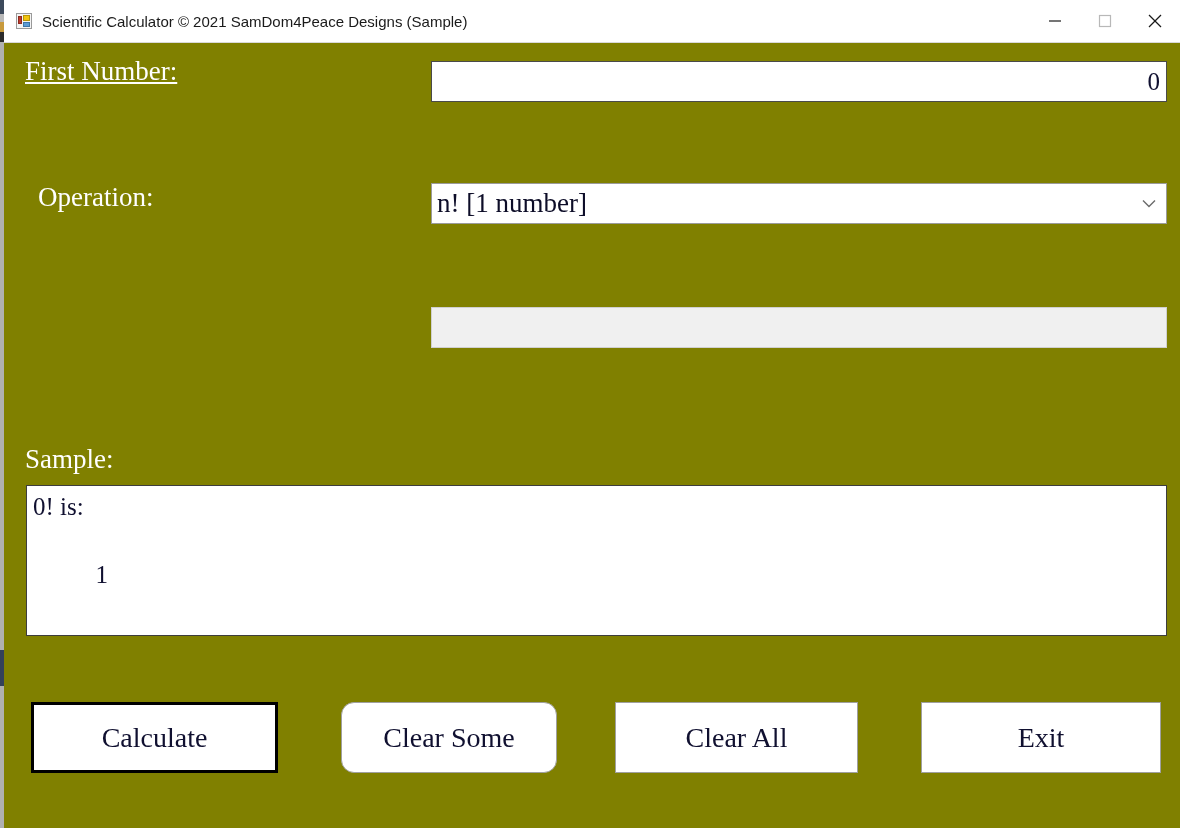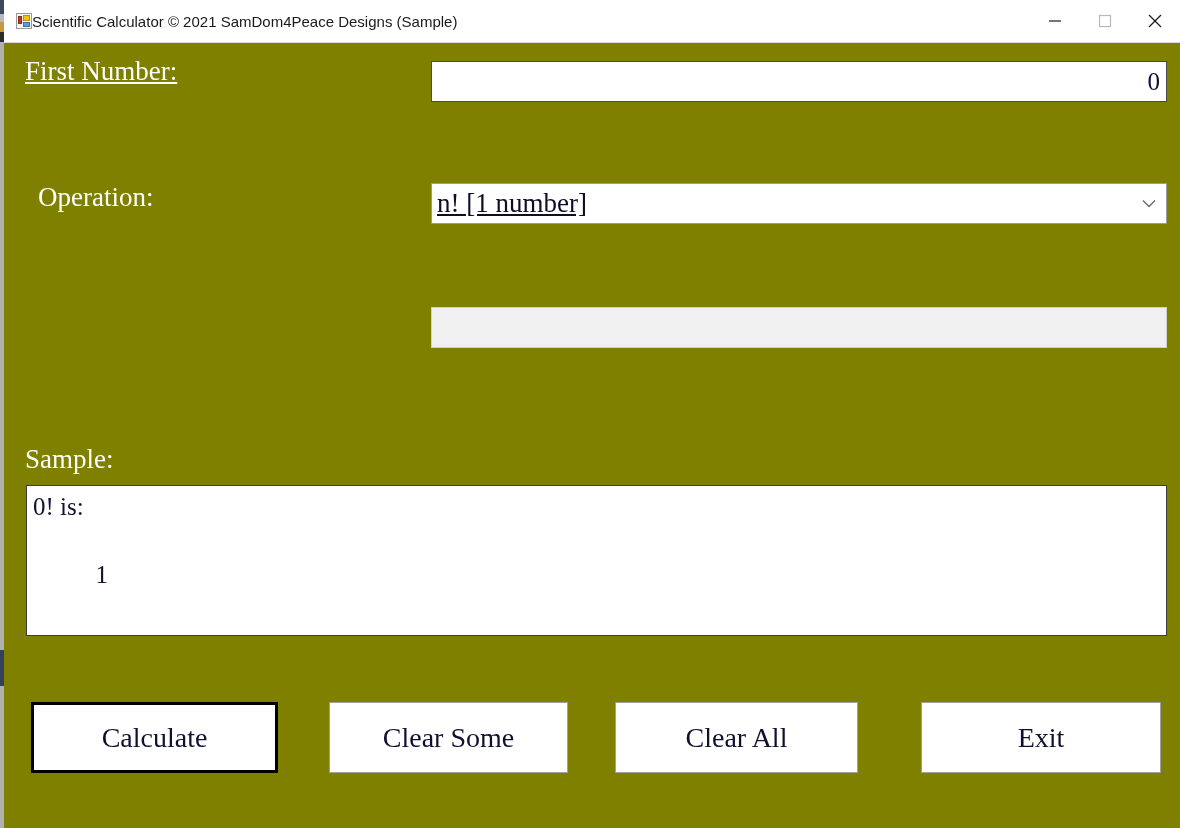--- a/index.html
+++ b/index.html
@@ -62,20 +62,21 @@
   #app-icon .cell { position: absolute; }
   #app-icon .frame {
     left:0; top:0; width:16px; height:16px;
     border:1px solid #9a9a9a; box-sizing:border-box; background:#f4f4f4;
   }
   #app-icon .red    { left:2px; top:3px;  width:4px;  height:8px; background:#c0392b; border:1px solid #8d2a1f; box-sizing:border-box;}
   #app-icon .yellow { left:7px; top:2px;  width:7px;  height:6px; background:#f1c40f; border:1px solid #b8950a; box-sizing:border-box;}
   #app-icon .blue   { left:7px; top:9px;  width:7px;  height:5px; background:#5b9bd5; border:1px solid #3d74a6; box-sizing:border-box;}
 
   #title-text {
+    margin-left: 10px;
     font-family: "Liberation Sans", "DejaVu Sans", sans-serif;
     font-size: 15px;
     color: #1a1a1a;
     white-space: nowrap;
     flex: 1 1 auto;
   }
   .win-btn {
     width: 50px; height: 42px;
     flex: 0 0 auto;
     display: flex; align-items: center; justify-content: center;
@@ -125,21 +126,20 @@
     align-items: center;
   }
   #operation-value {
     flex: 1 1 auto;
     font-family: "Liberation Serif", "DejaVu Serif", serif;
     font-size: 27px;
     color: #0d0d28;
     padding-left: 5px;
     white-space: nowrap;
     overflow: hidden;
-    text-decoration: underline;
   }
   #operation-chevron {
     flex: 0 0 auto;
     width: 34px;
     display: flex; align-items: center; justify-content: center;
   }
 
   #second-number-input {
     position: absolute;
     left: 427px; top: 307px;
@@ -190,21 +190,21 @@
     display: flex;
     align-items: center;
     justify-content: center;
     cursor: default;
     user-select: none;
   }
   #btn-calculate {
     left: 27px;  width: 247px;
     border: 3px solid #000000;
   }
-  #btn-clear-some { left: 325px; width: 239px; }
+  #btn-clear-some { left: 337px; width: 216px; border-radius: 13px; }
   #btn-clear-all  { left: 611px; width: 243px; text-align: right; }
   #btn-exit       { left: 917px; width: 240px; }
 </style>
 </head>
 <body>
 
 <div id="desktop-sliver">
   <div class="band b1"></div>
   <div class="band b2"></div>
   <div class="band b3"></div>

